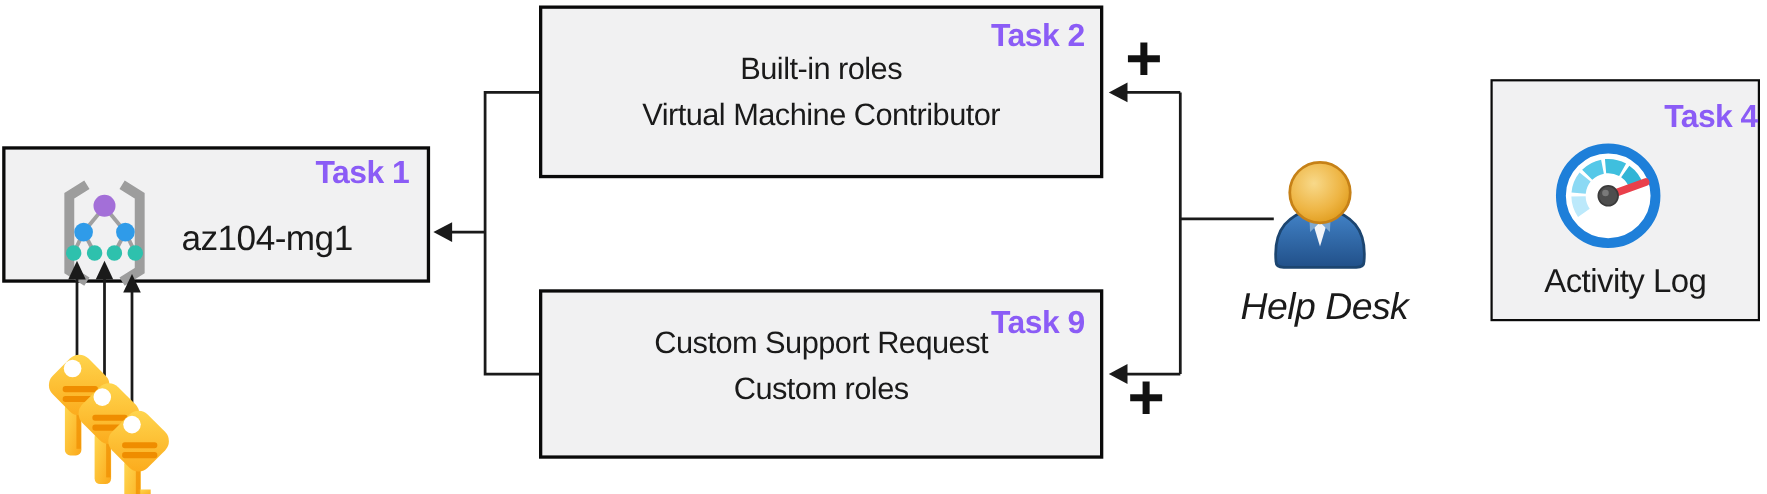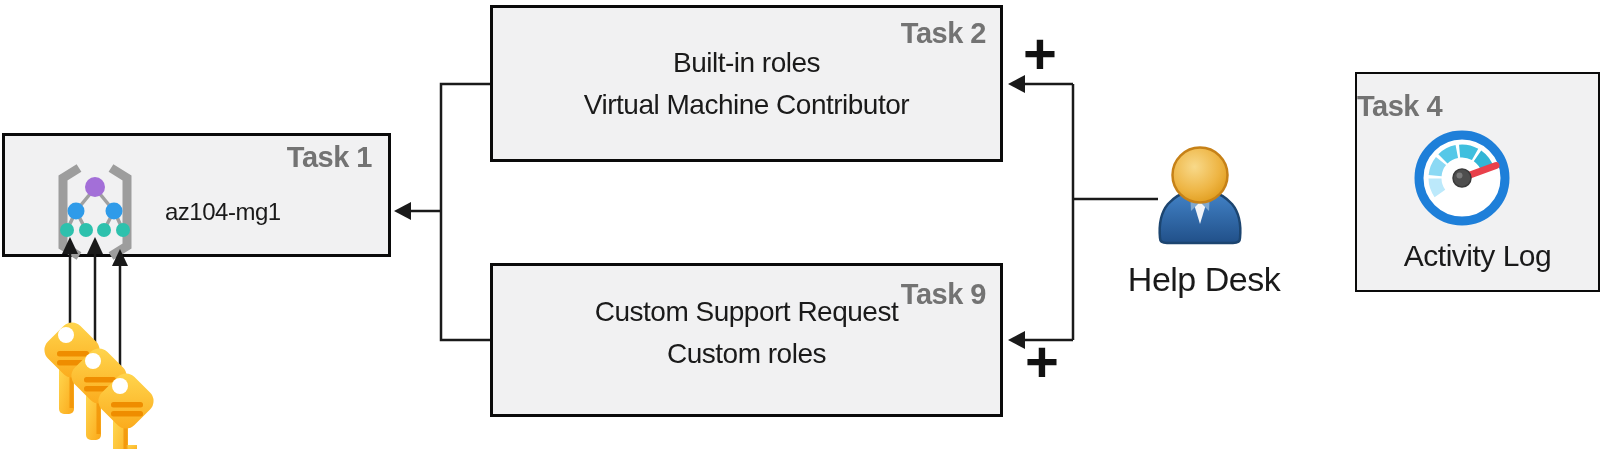--- a/index.html
+++ b/index.html
@@ -5,36 +5,36 @@
   html,body{margin:0;padding:0;background:#ffffff;}
   .canvas{
     position:relative;width:1606px;height:449px;overflow:hidden;background:#ffffff;
     font-family:"Liberation Sans", sans-serif;color:#1a1a1a;
   }
   .box{
     position:absolute;background:#f1f1f2;border:3px solid #0a0a0a;box-sizing:border-box;
   }
   .box.thin{border-width:2px;}
   .task-label{
-    position:absolute;font-weight:bold;font-size:29px;line-height:36px;color:#737373;
+    position:absolute;font-weight:bold;font-size:29px;line-height:36px;color:#8b5cf6;
     letter-spacing:-0.5px;white-space:nowrap;
   }
   .box-lines{
     position:absolute;left:0;right:0;text-align:center;font-size:28px;line-height:42px;
     letter-spacing:-0.5px;white-space:nowrap;
   }
   .mg-name{
-    position:absolute;font-size:24px;letter-spacing:-0.5px;white-space:nowrap;
+    position:absolute;font-size:32px;letter-spacing:-0.5px;white-space:nowrap;
   }
   .icon-wrap{position:absolute;}
   .plus{
     position:absolute;font-size:58px;font-weight:bold;color:#111;text-align:center;
   }
   .actor-label{
-    position:absolute;text-align:center;font-size:34px;line-height:42px;letter-spacing:-0.5px;
+    position:absolute;text-align:center;font-size:34px;line-height:42px;letter-spacing:-0.5px;font-style:italic;
   }
   .overlay{position:absolute;left:0;top:0;}
   svg{display:block;}
 </style>
 </head>
 <body>
 
 <div class="canvas">
 
   <div class="box" style="left:2px;top:133px;width:389px;height:124px;">
@@ -73,21 +73,21 @@
 
   <div class="box" style="left:490px;top:263px;width:513px;height:154px;">
     <div class="task-label" style="right:14px;top:10px;">Task 9</div>
     <div class="box-lines" style="top:25px;">
       <div>Custom Support Request</div>
       <div>Custom roles</div>
     </div>
   </div>
 
   <div class="box thin" style="left:1355px;top:72px;width:245px;height:220px;">
-    <div class="task-label" style="left:0;right:0;top:14px;text-align:left;">Task 4</div>
+    <div class="task-label" style="left:0;right:0;top:14px;text-align:right;">Task 4</div>
     <div class="icon-wrap" style="left:53px;top:52px;width:104px;height:104px;">
       <svg width="104" height="104" viewBox="-52 -52 104 104">
         <circle cx="0" cy="0" r="43" fill="#ffffff" stroke="#1e7fd9" stroke-width="9"></circle>
         <g fill="none" stroke-width="13">
           <path d="M -22.1 15.5 A 27 27 0 0 1 -27 0.5" stroke="#bce9fb"></path>
           <path d="M -26.9 -2.4 A 27 27 0 0 1 -21 -17" stroke="#8bd9f4"></path>
           <path d="M -19.1 -19.1 A 27 27 0 0 1 -5.2 -26.5" stroke="#55c8e8"></path>
           <path d="M -2.4 -26.9 A 27 27 0 0 1 13.1 -23.6" stroke="#3fbfde"></path>
           <path d="M 15.5 -22.1 A 27 27 0 0 1 25.7 -8.3" stroke="#32b5d6"></path>
         </g>

